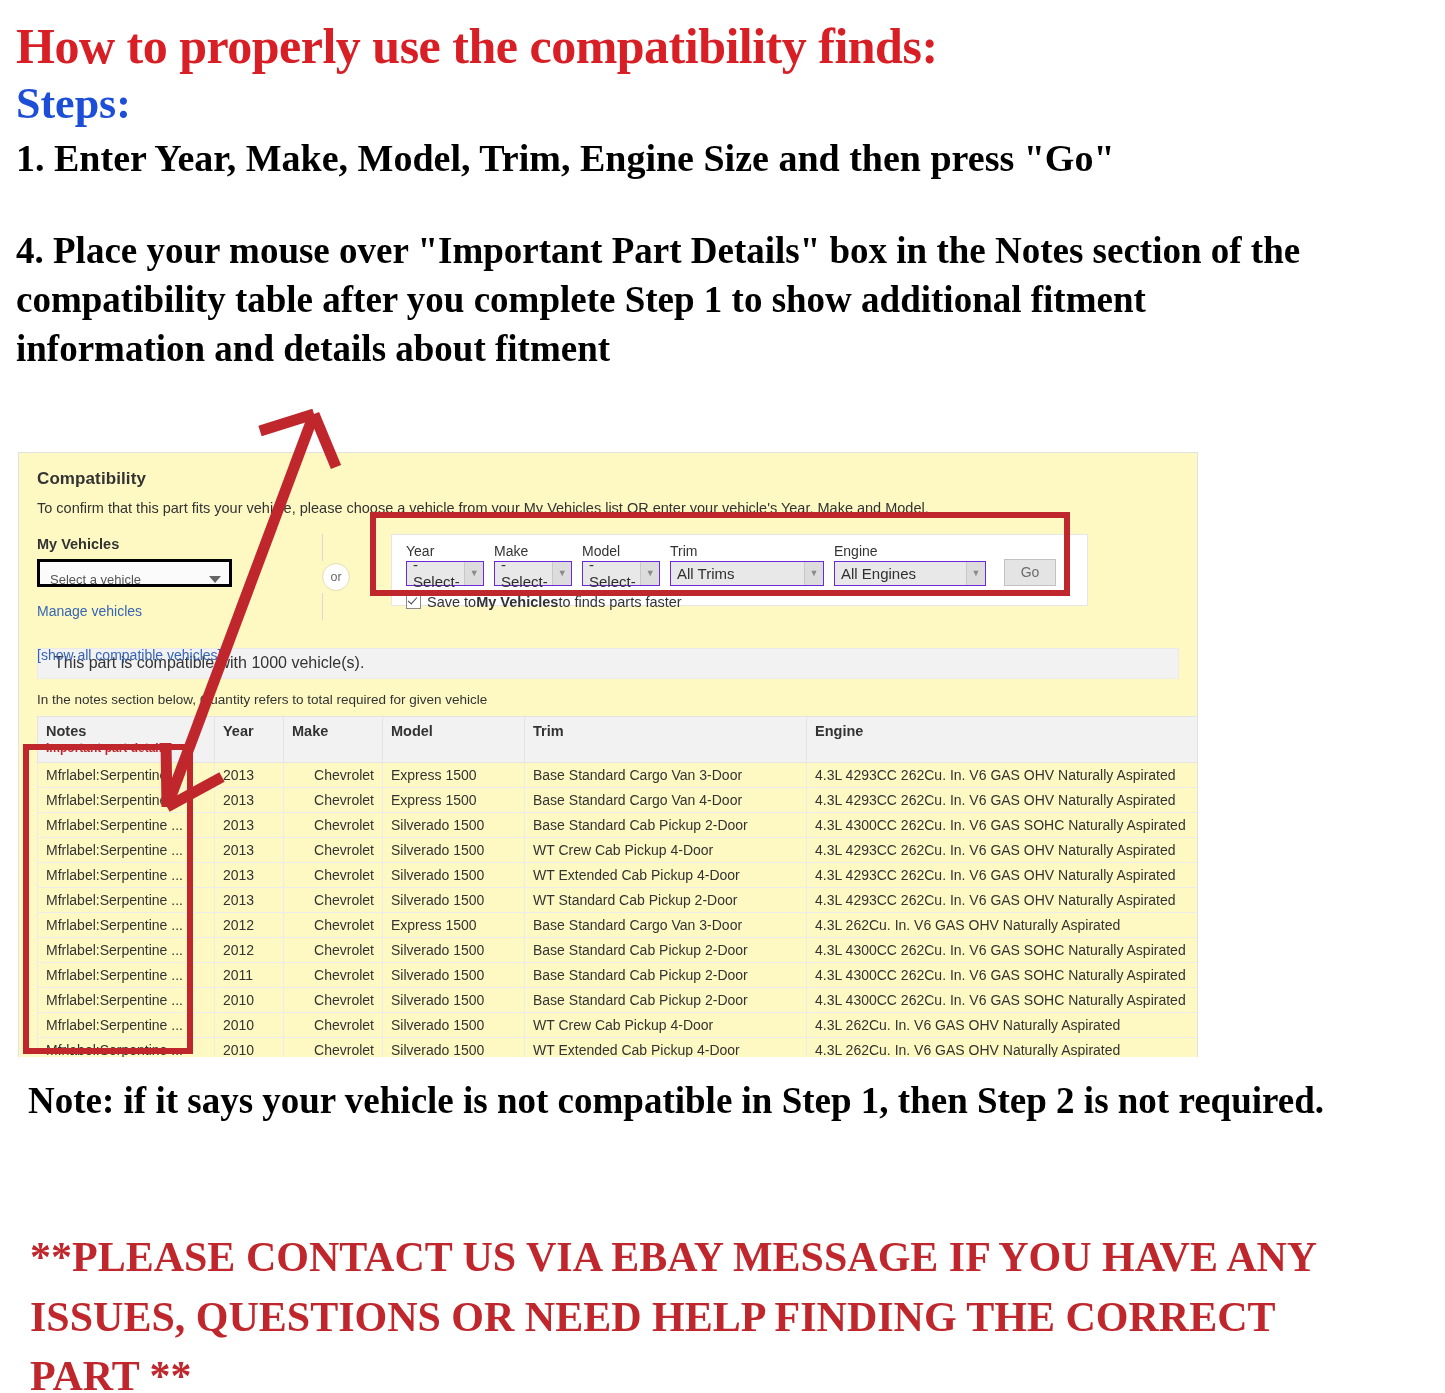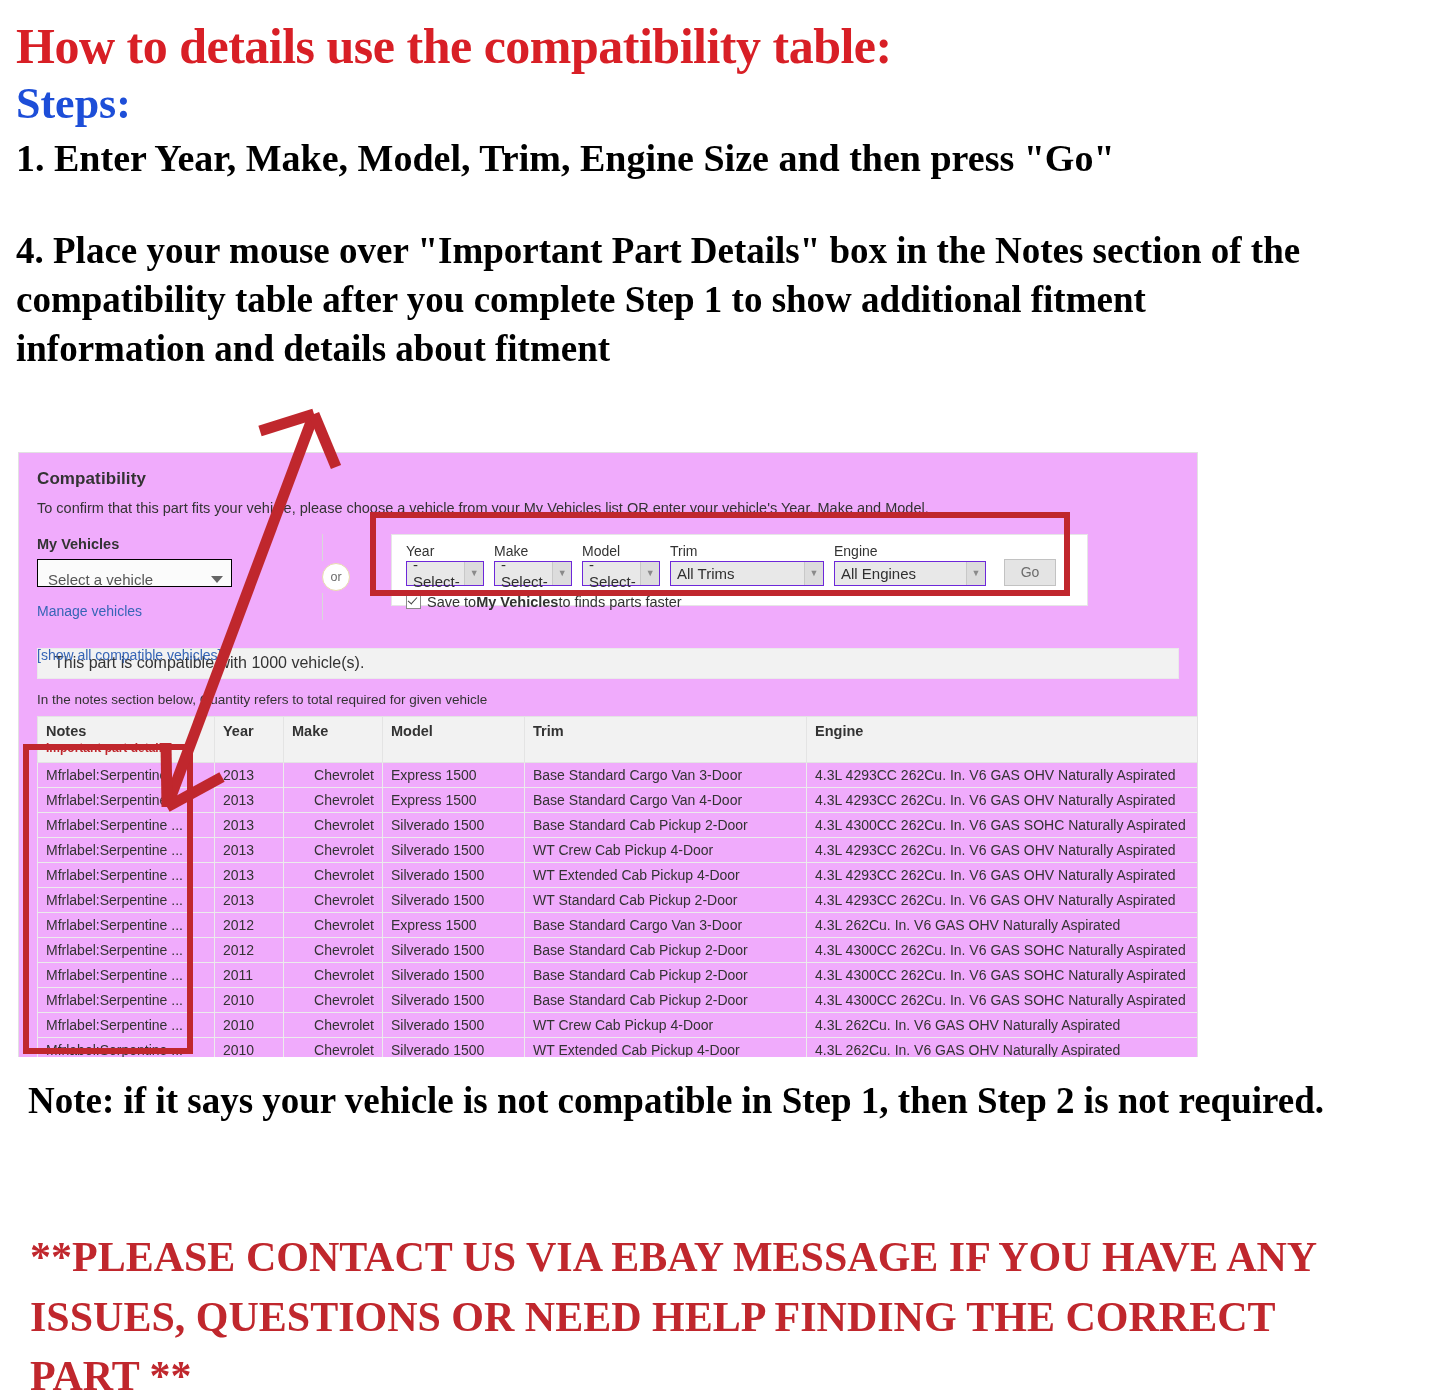--- a/index.html
+++ b/index.html
@@ -59,21 +59,21 @@
     width: 1320px;
   }
 
   
   .ebay-panel {
     position: absolute;
     left: 18px;
     top: 452px;
     width: 1180px;
     height: 605px;
-    background: #f0abfc;
+    background: #fef9c3;
     border: 1px solid #e2e2e2;
     border-bottom: none;
     box-sizing: border-box;
     font-family: "Liberation Sans", sans-serif;
     overflow: hidden;
   }
   .panel-inner {
     padding: 16px 18px 0 18px;
   }
   .compat-title {
@@ -105,28 +105,28 @@
   }
   .myveh-label {
     font-size: 14.5px;
     font-weight: bold;
     color: #333333;
     margin-bottom: 7px;
   }
   .veh-select {
     width: 195px;
     height: 28px;
-    border: 1px solid #000000;
+    border: 3px solid #000000;
     background: #fbfbfb;
     display: flex;
     align-items: center;
     justify-content: space-between;
     padding: 14px 8px 0 10px;
     box-sizing: border-box;
-    font-size: 15px;
+    font-size: 13px;
     color: #555555;
   }
   .caret-down {
     width: 0; height: 0;
     border-left: 6px solid transparent;
     border-right: 6px solid transparent;
     border-top: 7px solid #666666;
   }
   .manage-link {
     font-size: 14px;
@@ -375,21 +375,21 @@
     font-family: "Liberation Serif", serif;
     font-weight: bold;
     font-size: 42px;
     line-height: 1.42;
   }
 </style>
 </head>
 <body>
 
 <div class="instructions">
-  <div class="h-main">How to details use the compatibility table:</div>
+  <div class="h-main">How to properly use the compatibility finds:</div>
   <div class="h-steps">Steps:</div>
   <div class="step-line">1. Enter Year, Make, Model, Trim, Engine Size and then press "Go"</div>
   <div class="step-two">4. Place your mouse over "Important Part Details" box in the Notes section of the compatibility table after you complete Step 1 to show additional fitment information and details about fitment</div>
 </div>
 
 <div class="ebay-panel">
   <div class="panel-inner">
 
     <div class="compat-title">Compatibility</div>
     <div class="compat-sub">To confirm that this part fits your vehicle, please choose a vehicle from your My Vehicles list OR enter your vehicle's Year, Make and Model.</div>

